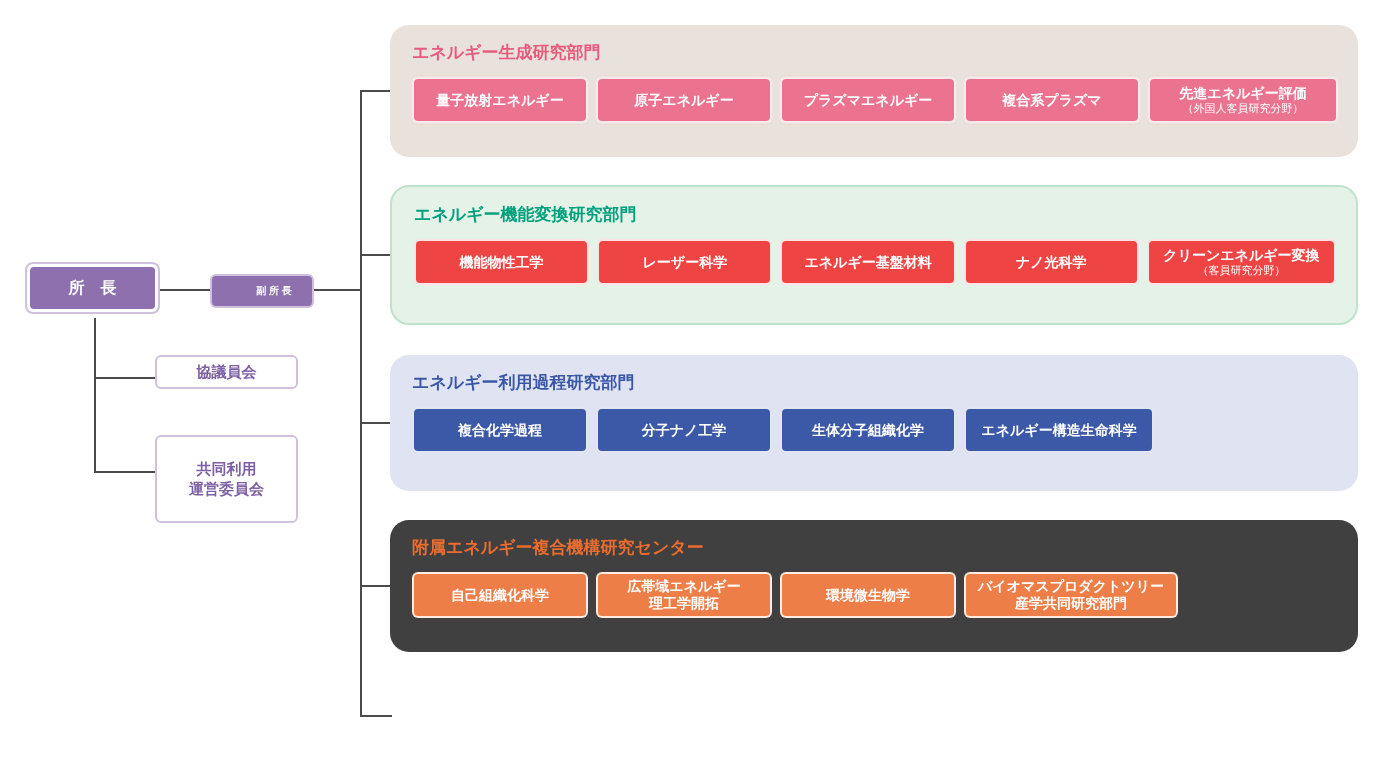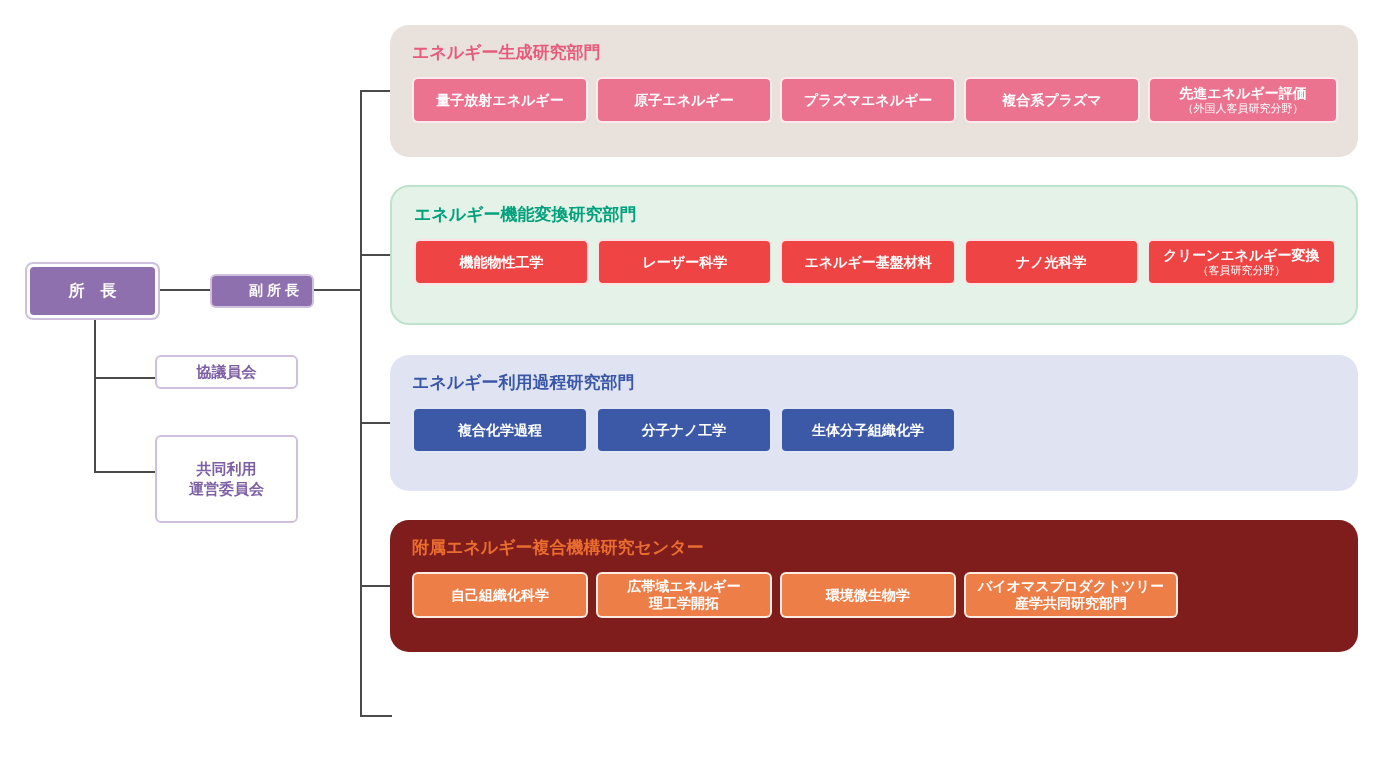--- a/index.html
+++ b/index.html
@@ -10,36 +10,36 @@
     height: 775px;
     background: #ffffff;
     overflow: hidden;
   }
 
   
   .line { position: absolute; background: #4a4a4a; }
 
   
   .director-outer {
-    position: absolute; left: 25px; top: 262px; width: 135px; height: 58px;
+    position: absolute; left: 25px; top: 262px; width: 135px; height: 52px;
     box-sizing: border-box; background: #ffffff;
     border: 2px solid #cfc0de; border-radius: 8px; padding: 3px;
   }
   .director-inner {
     width: 100%; height: 100%; box-sizing: border-box;
     background: #8f70ae; border-radius: 4px;
     display: flex; align-items: center; justify-content: center;
     color: #ffffff; font-weight: bold; font-size: 16px;
   }
   .vice-box {
     position: absolute; left: 210px; top: 274px; width: 104px; height: 34px;
     box-sizing: border-box; background: #8f70ae;
     border: 2px solid #cfc0de; border-radius: 6px;
     display: flex; align-items: center; justify-content: center;
-    color: #ffffff; font-weight: bold; font-size: 14px; padding-left: 24px;
+    color: #ffffff; font-weight: bold; font-size: 10px; padding-left: 24px;
   }
   .committee {
     position: absolute; left: 155px; width: 143px;
     box-sizing: border-box; background: #ffffff;
     border: 2px solid #cfc0de; border-radius: 6px;
     display: flex; align-items: center; justify-content: center;
     color: #7d5fa3; font-weight: bold; font-size: 15px;
     text-align: center; white-space: pre-line; line-height: 1.35;
   }
   .committee.c1 { top: 355px; height: 34px; }
@@ -71,21 +71,21 @@
   .p1 .item { background: #ec7390; }
 
   .p2 { top: 185px; height: 140px; background: #e4f2e8; border: 2px solid #bfe2cc; }
   .p2 .panel-title { color: #00a17c; }
   .p2 .item { background: #ef4444; }
 
   .p3 { top: 355px; height: 136px; background: #e0e4f2; }
   .p3 .panel-title { color: #3a57a7; }
   .p3 .item { background: #3c59a8; }
 
-  .p4 { top: 520px; height: 132px; background: #7f1d1d; }
+  .p4 { top: 520px; height: 132px; background: #404040; }
   .p4 .panel-title { color: #ea6d2f; }
   .p4 .item { background: #ed7e48; }
 
   .p5 { top: 680px; height: 72px; background: #cfe5df;
         display: flex; align-items: center; padding: 0 20px; }
   .p5 .panel-title { color: #128677; margin: 0 0 0 2px; }
 </style>
 </head>
 <body>
 
@@ -162,20 +162,23 @@
     <div class="items">
       <div class="item">
         <span class="main">複合化学過程</span>
       </div>
       <div class="item">
         <span class="main">分子ナノ工学</span>
       </div>
       <div class="item">
         <span class="main">生体分子組織化学</span>
       </div>
+      <div class="item wide">
+        <span class="main">エネルギー構造生命科学</span>
+      </div>
     </div>
   </section>
 
   <section class="panel p4">
     <h2 class="panel-title">附属エネルギー複合機構研究センター</h2>
     <div class="items">
       <div class="item">
         <span class="main">自己組織化科学</span>
       </div>
       <div class="item">

